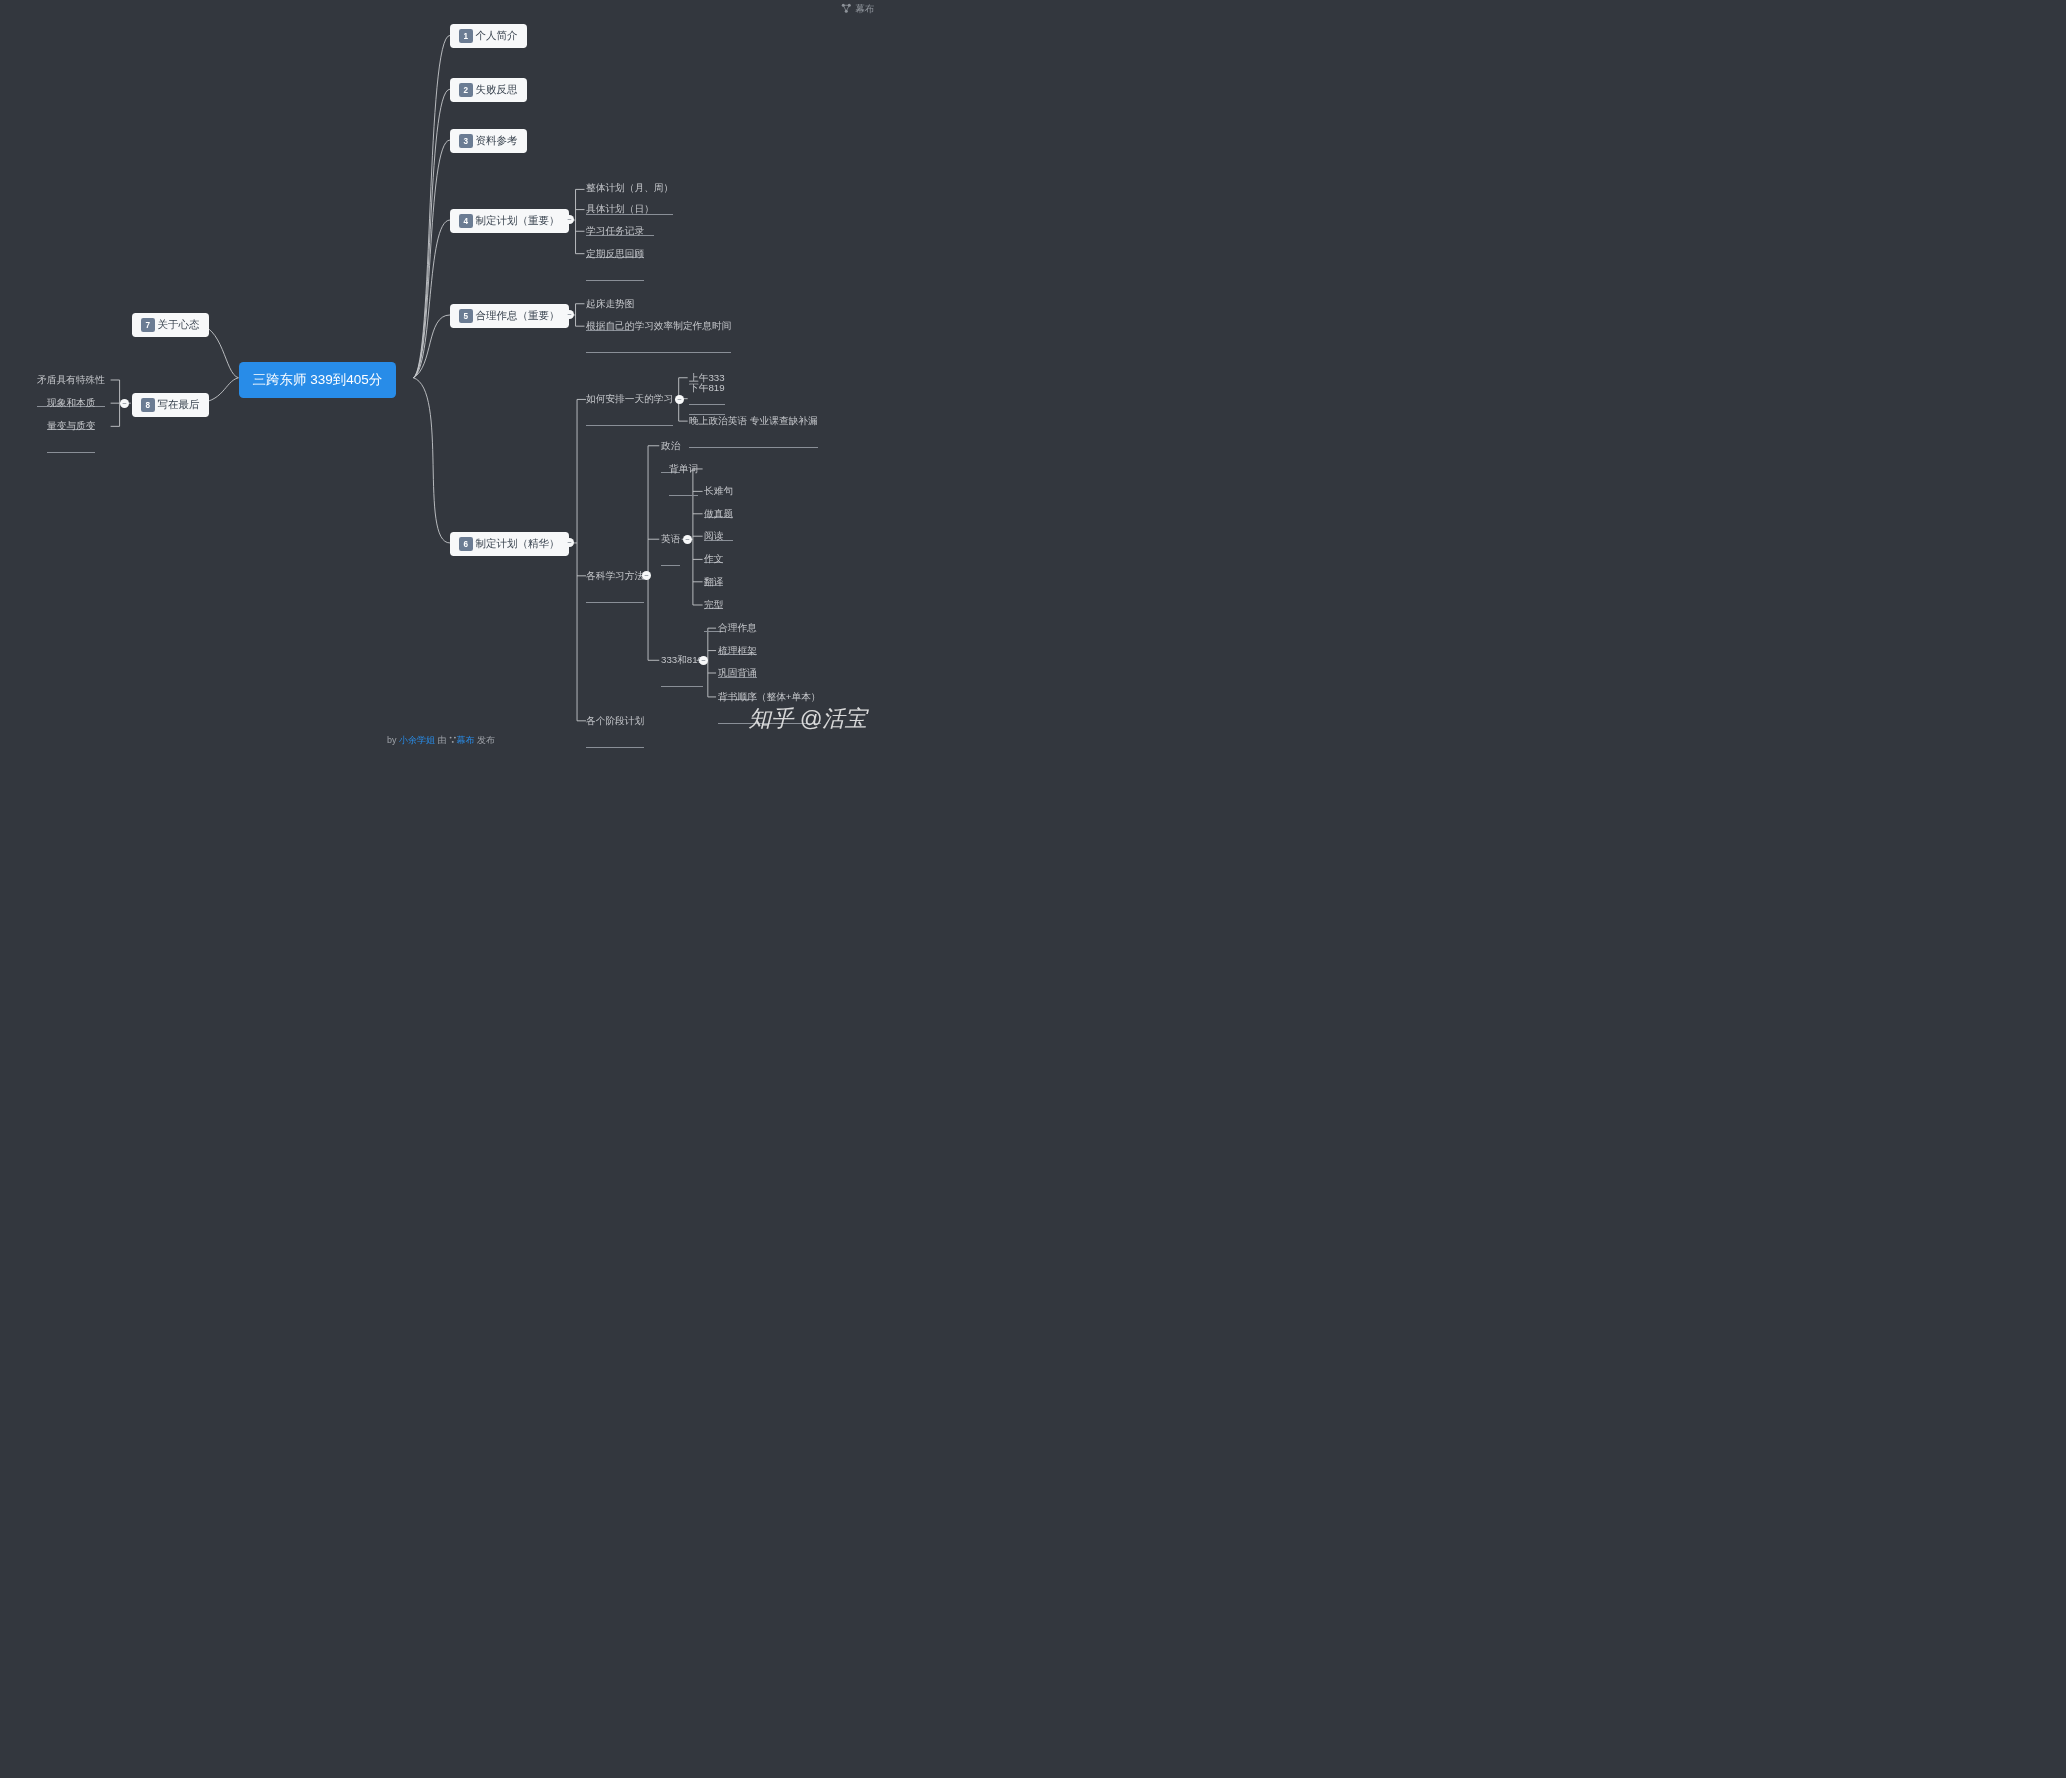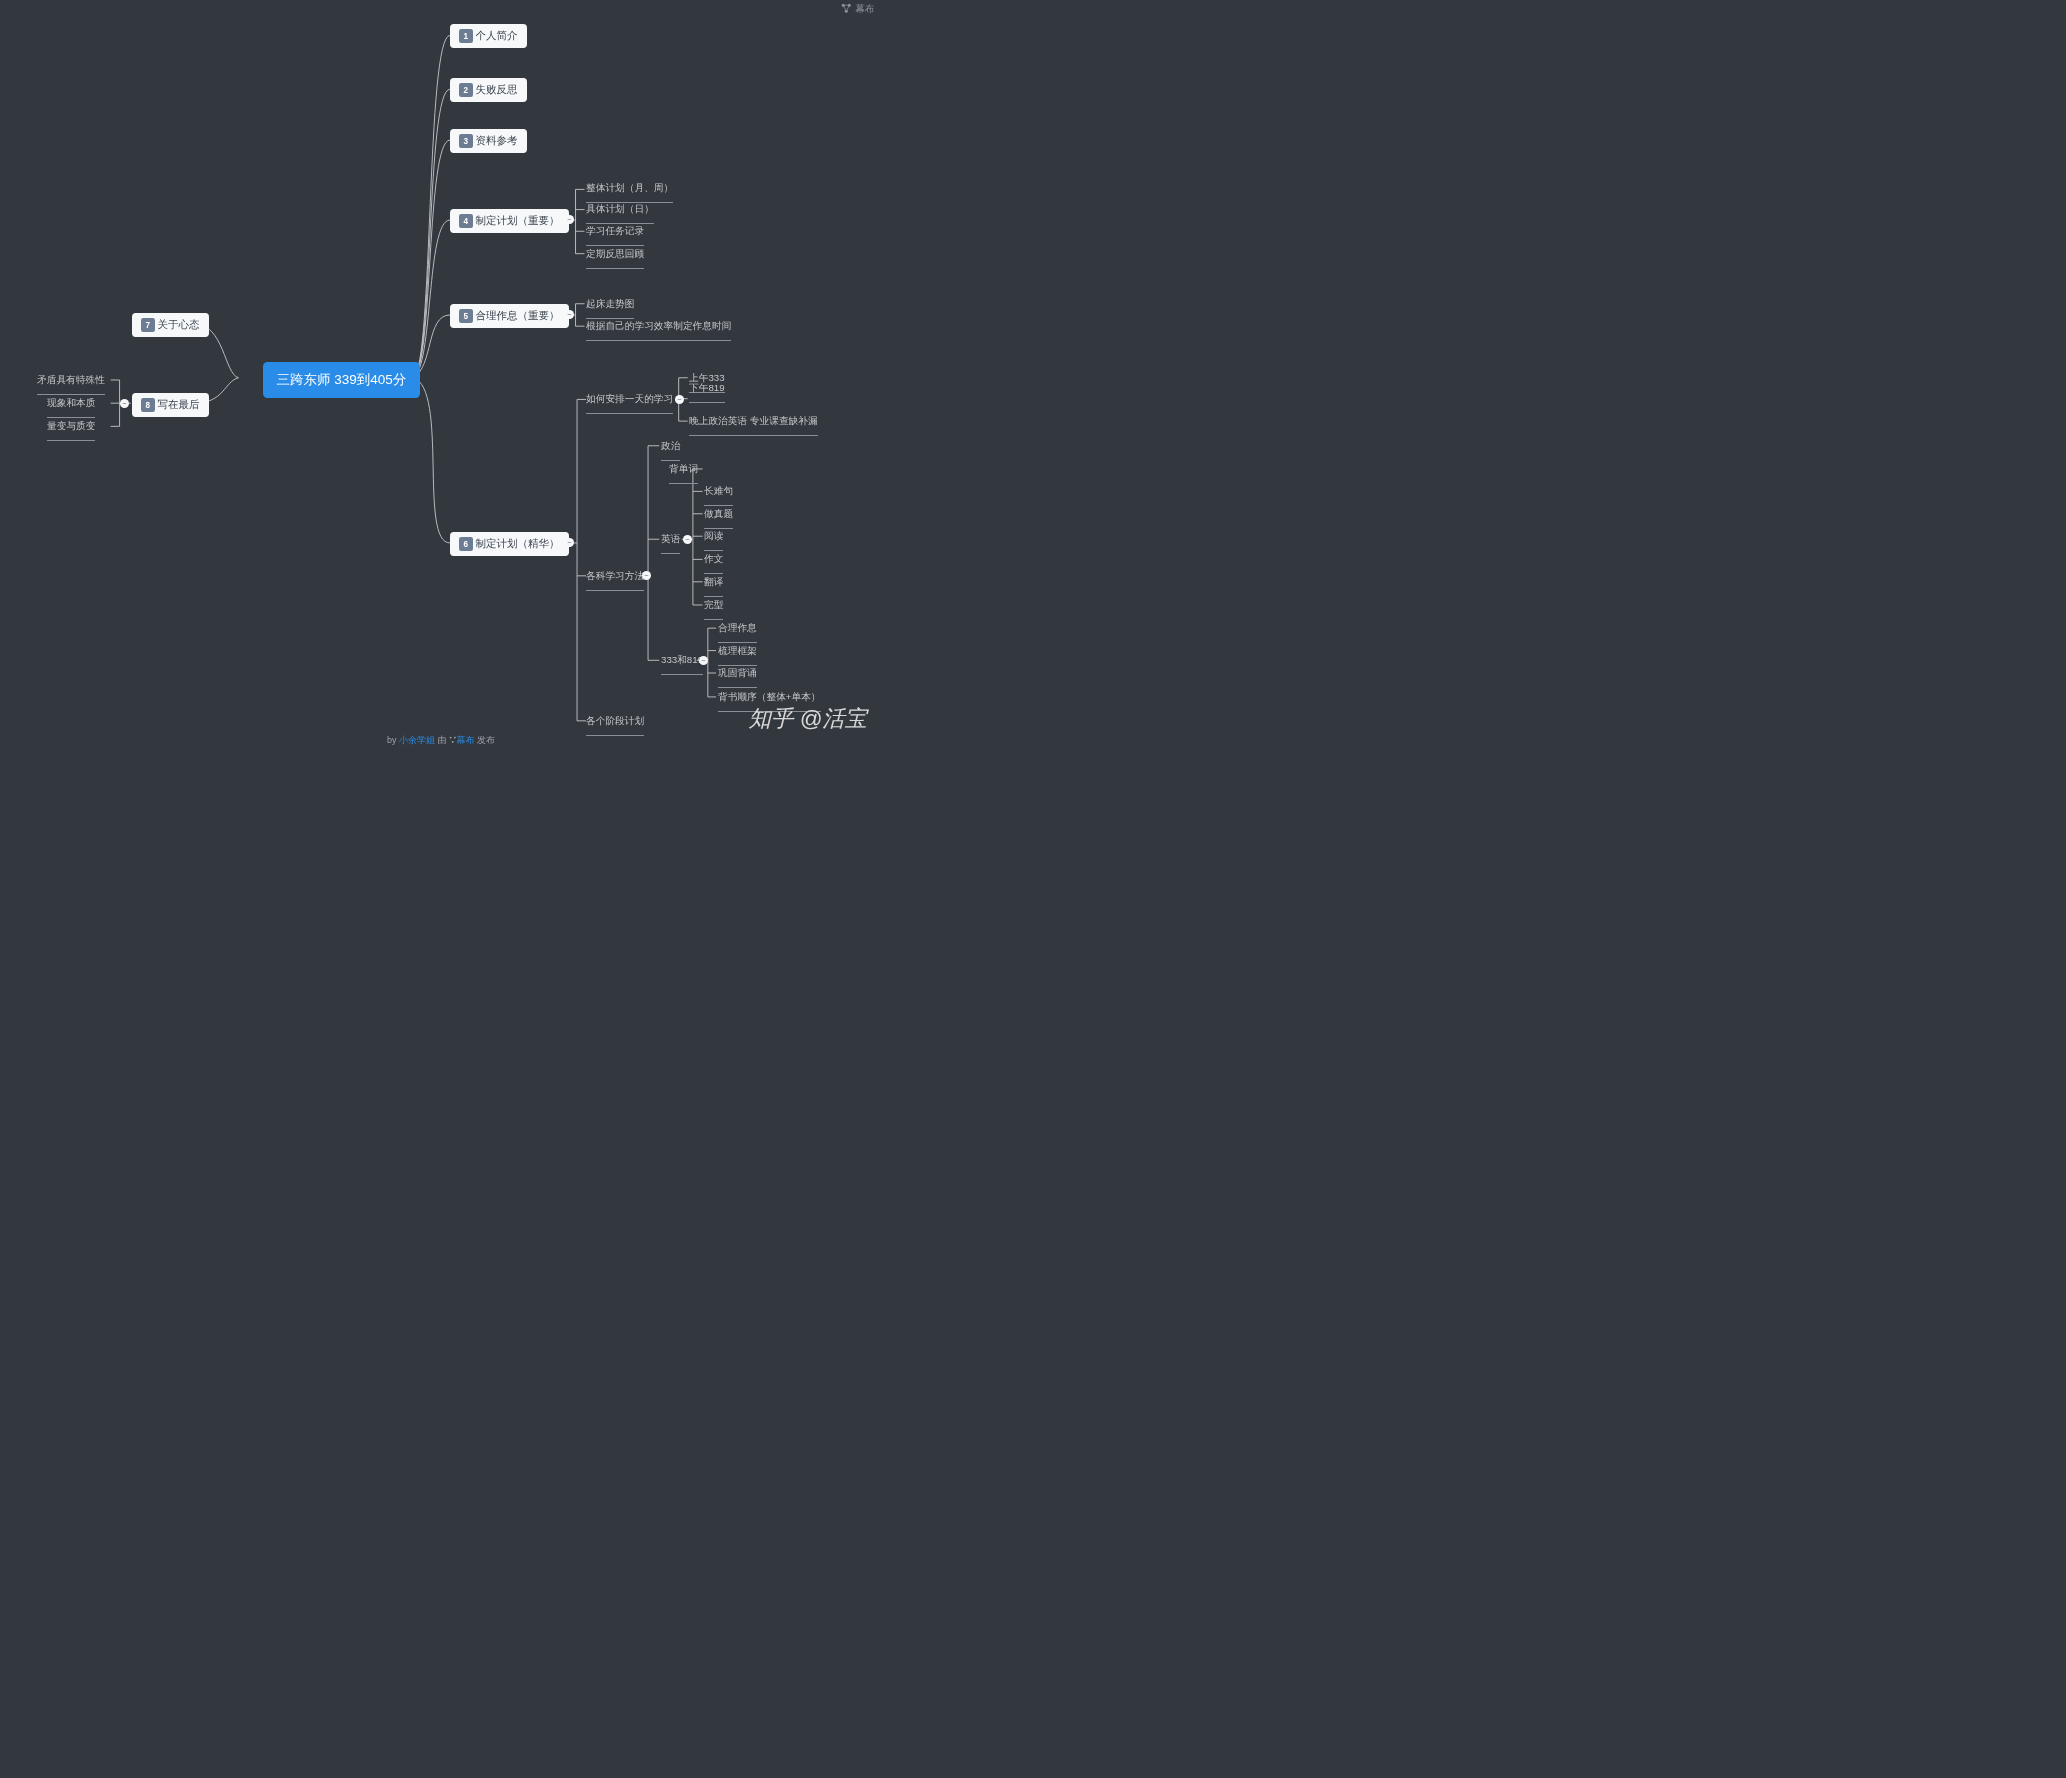--- a/index.html
+++ b/index.html
@@ -20,40 +20,39 @@
     pointer-events: none;
   }
   .root {
     position: absolute;
     background: #288ce8;
     color: #fff;
     font-size: 13.5px;
     padding: 9px 13.5px;
     border-radius: 4.5px;
     white-space: nowrap;
-    margin-left: 24px;
   }
   .node {
     position: absolute;
     background: #f7f8f9;
     color: #39434f;
     font-size: 10.5px;
     padding: 5.2px 9px;
     border-radius: 3.7px;
     white-space: nowrap;
     display: flex;
     align-items: center;
     gap: 3px;
   }
   .leaf {
     position: absolute;
     color: #c6c8cc;
     font-size: 9.7px;
     white-space: nowrap;
-    padding-bottom: 7px;
+    padding-bottom: 19px;
     border-bottom: 0.7px solid #8a8f97;
   }
   .badge {
     display: inline-flex;
     width: 13.5px; height: 13.5px;
     border-radius: 2.2px;
     background: #6b7c93;
     color: #fff;
     font-size: 8.2px;
     font-weight: 600;

